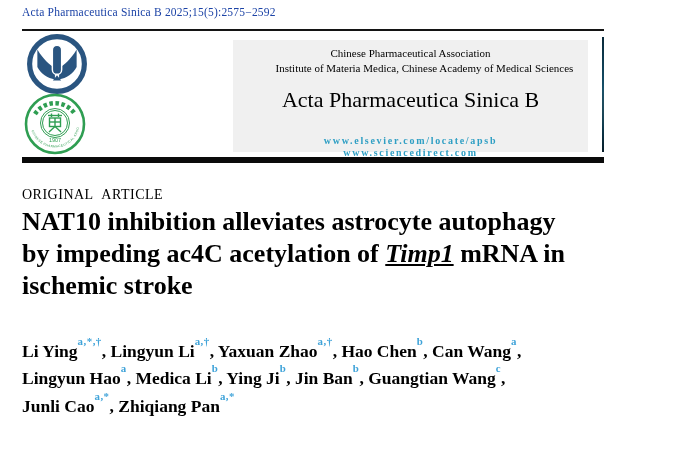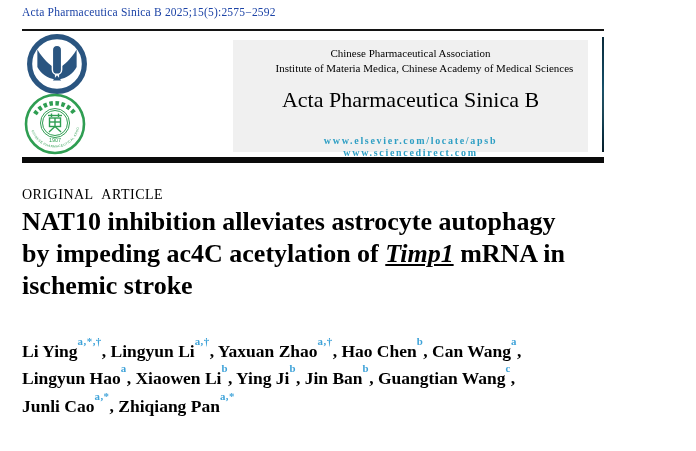--- a/index.html
+++ b/index.html
@@ -223,17 +223,17 @@
       <path d="M8.5,2 L15,2 L15,12 L11.75,9.2 L8.5,12 Z" fill="#d8372a"></path>
     </svg>
     <div class="cm-txt">
       <div>Check for</div>
       <div>updates</div>
     </div>
   </div>
 
   <div class="authors">
       <div><span>Li Ying</span><sup>a,*,†</sup>, <span>Lingyun Li</span><sup>a,†</sup>, <span>Yaxuan Zhao</span><sup>a,†</sup>, <span>Hao Chen</span><sup>b</sup>, <span>Can Wang</span><sup>a</sup>,</div>
-      <div><span>Lingyun Hao</span><sup>a</sup>, <span>Xiaowen Li</span><sup>b</sup>, <span>Ying Ji</span><sup>b</sup>, <span>Jin Ban</span><sup>b</sup>, <span>Guangtian Wang</span><sup>c</sup>,</div>
+      <div><span>Lingyun Hao</span><sup>a</sup>, <span>Medica Li</span><sup>b</sup>, <span>Ying Ji</span><sup>b</sup>, <span>Jin Ban</span><sup>b</sup>, <span>Guangtian Wang</span><sup>c</sup>,</div>
       <div><span>Junli Cao</span><sup>a,*</sup>, <span>Zhiqiang Pan</span><sup>a,*</sup></div>
     </div>
 
 </div>
 
 </body></html>

